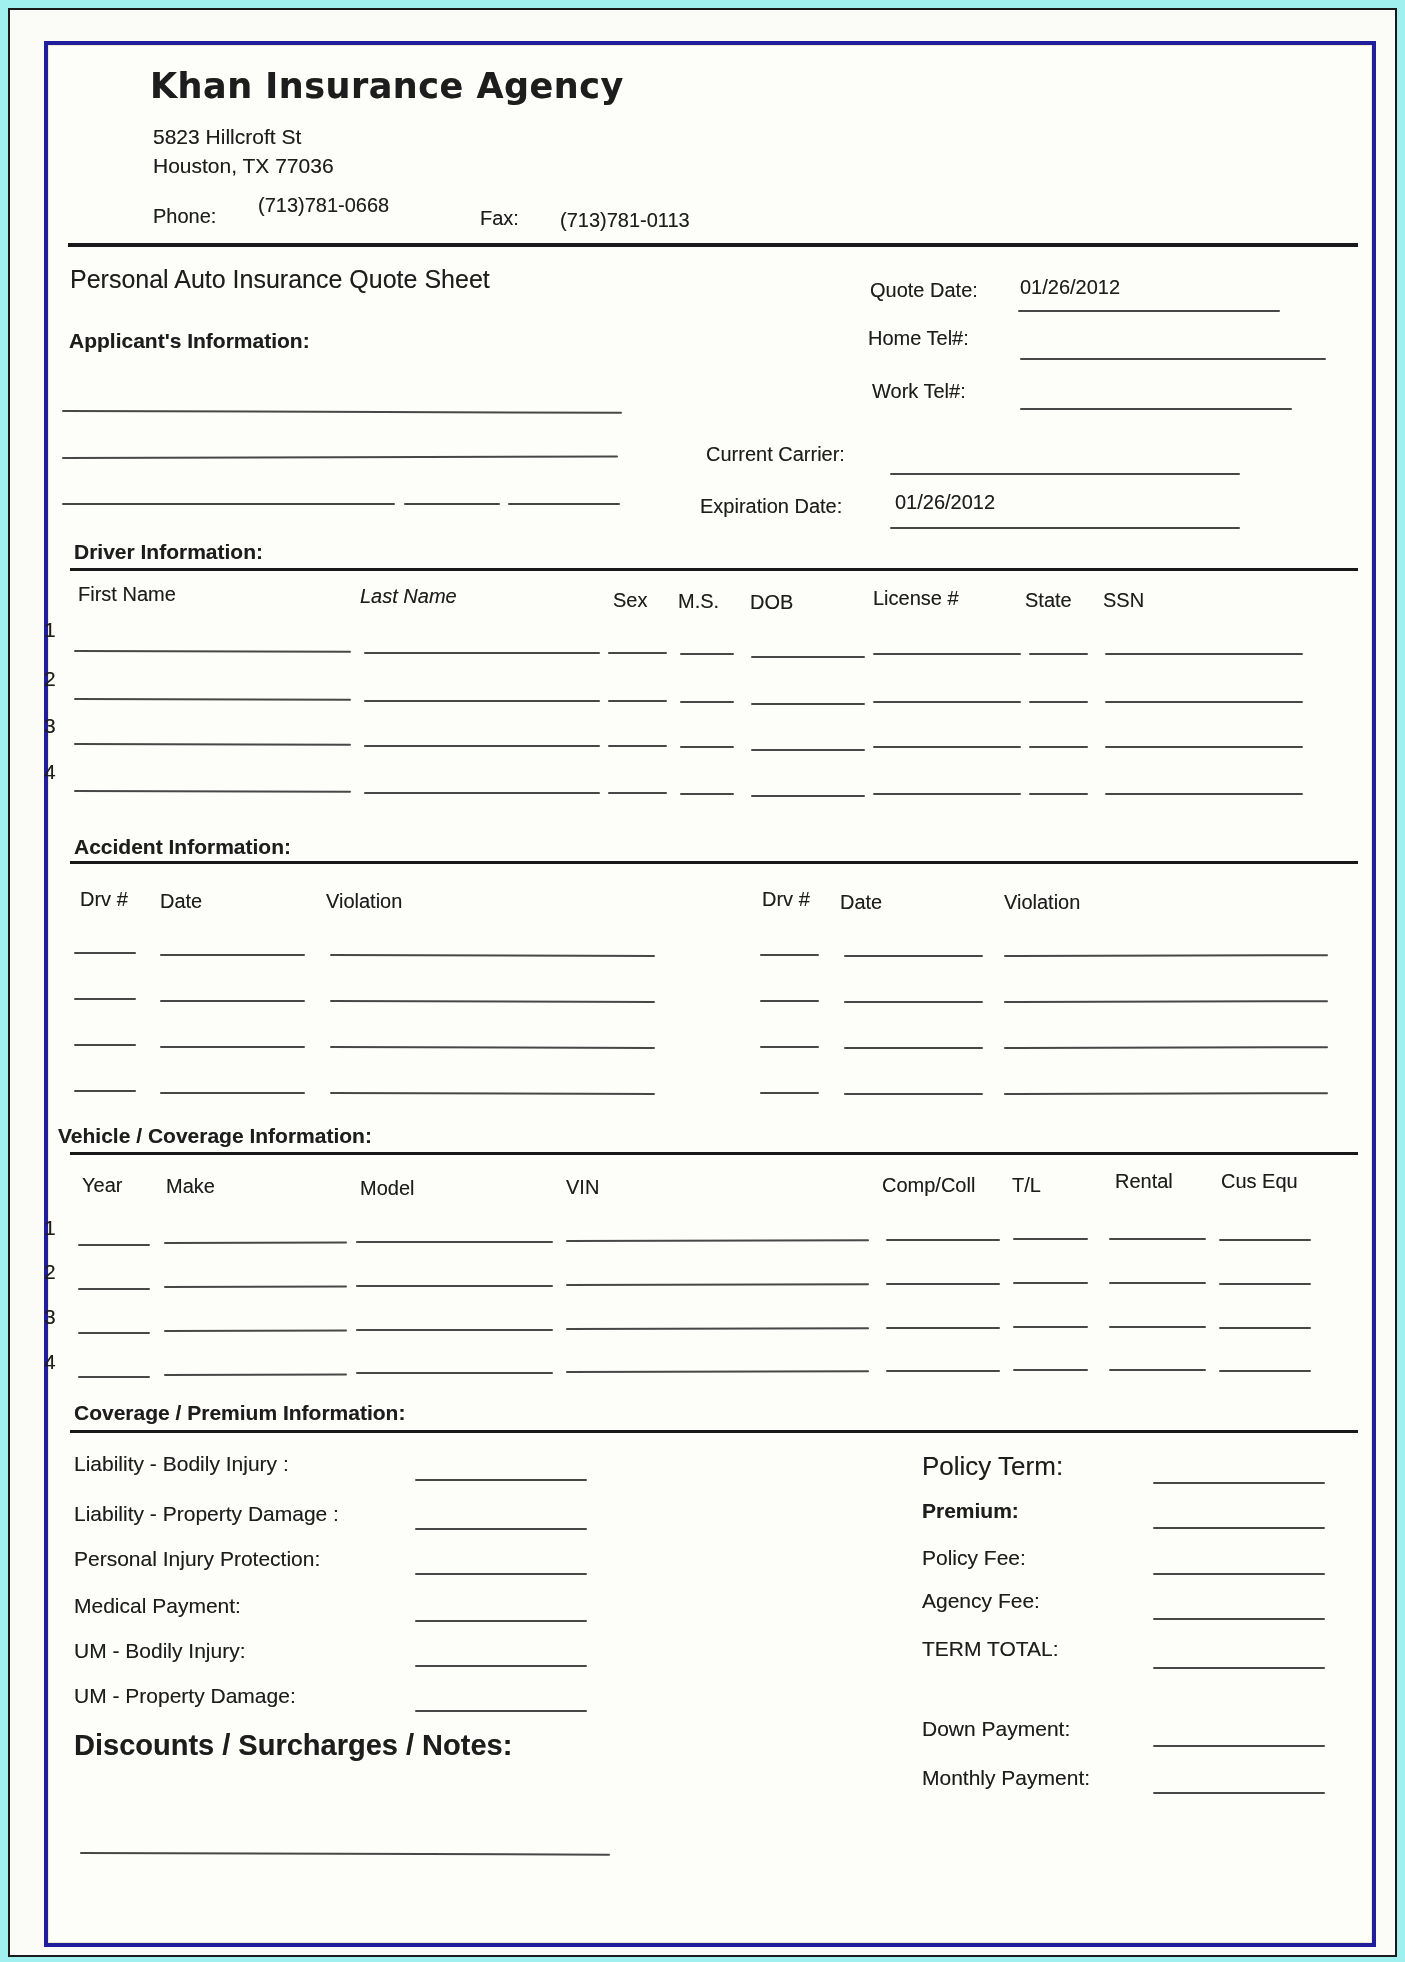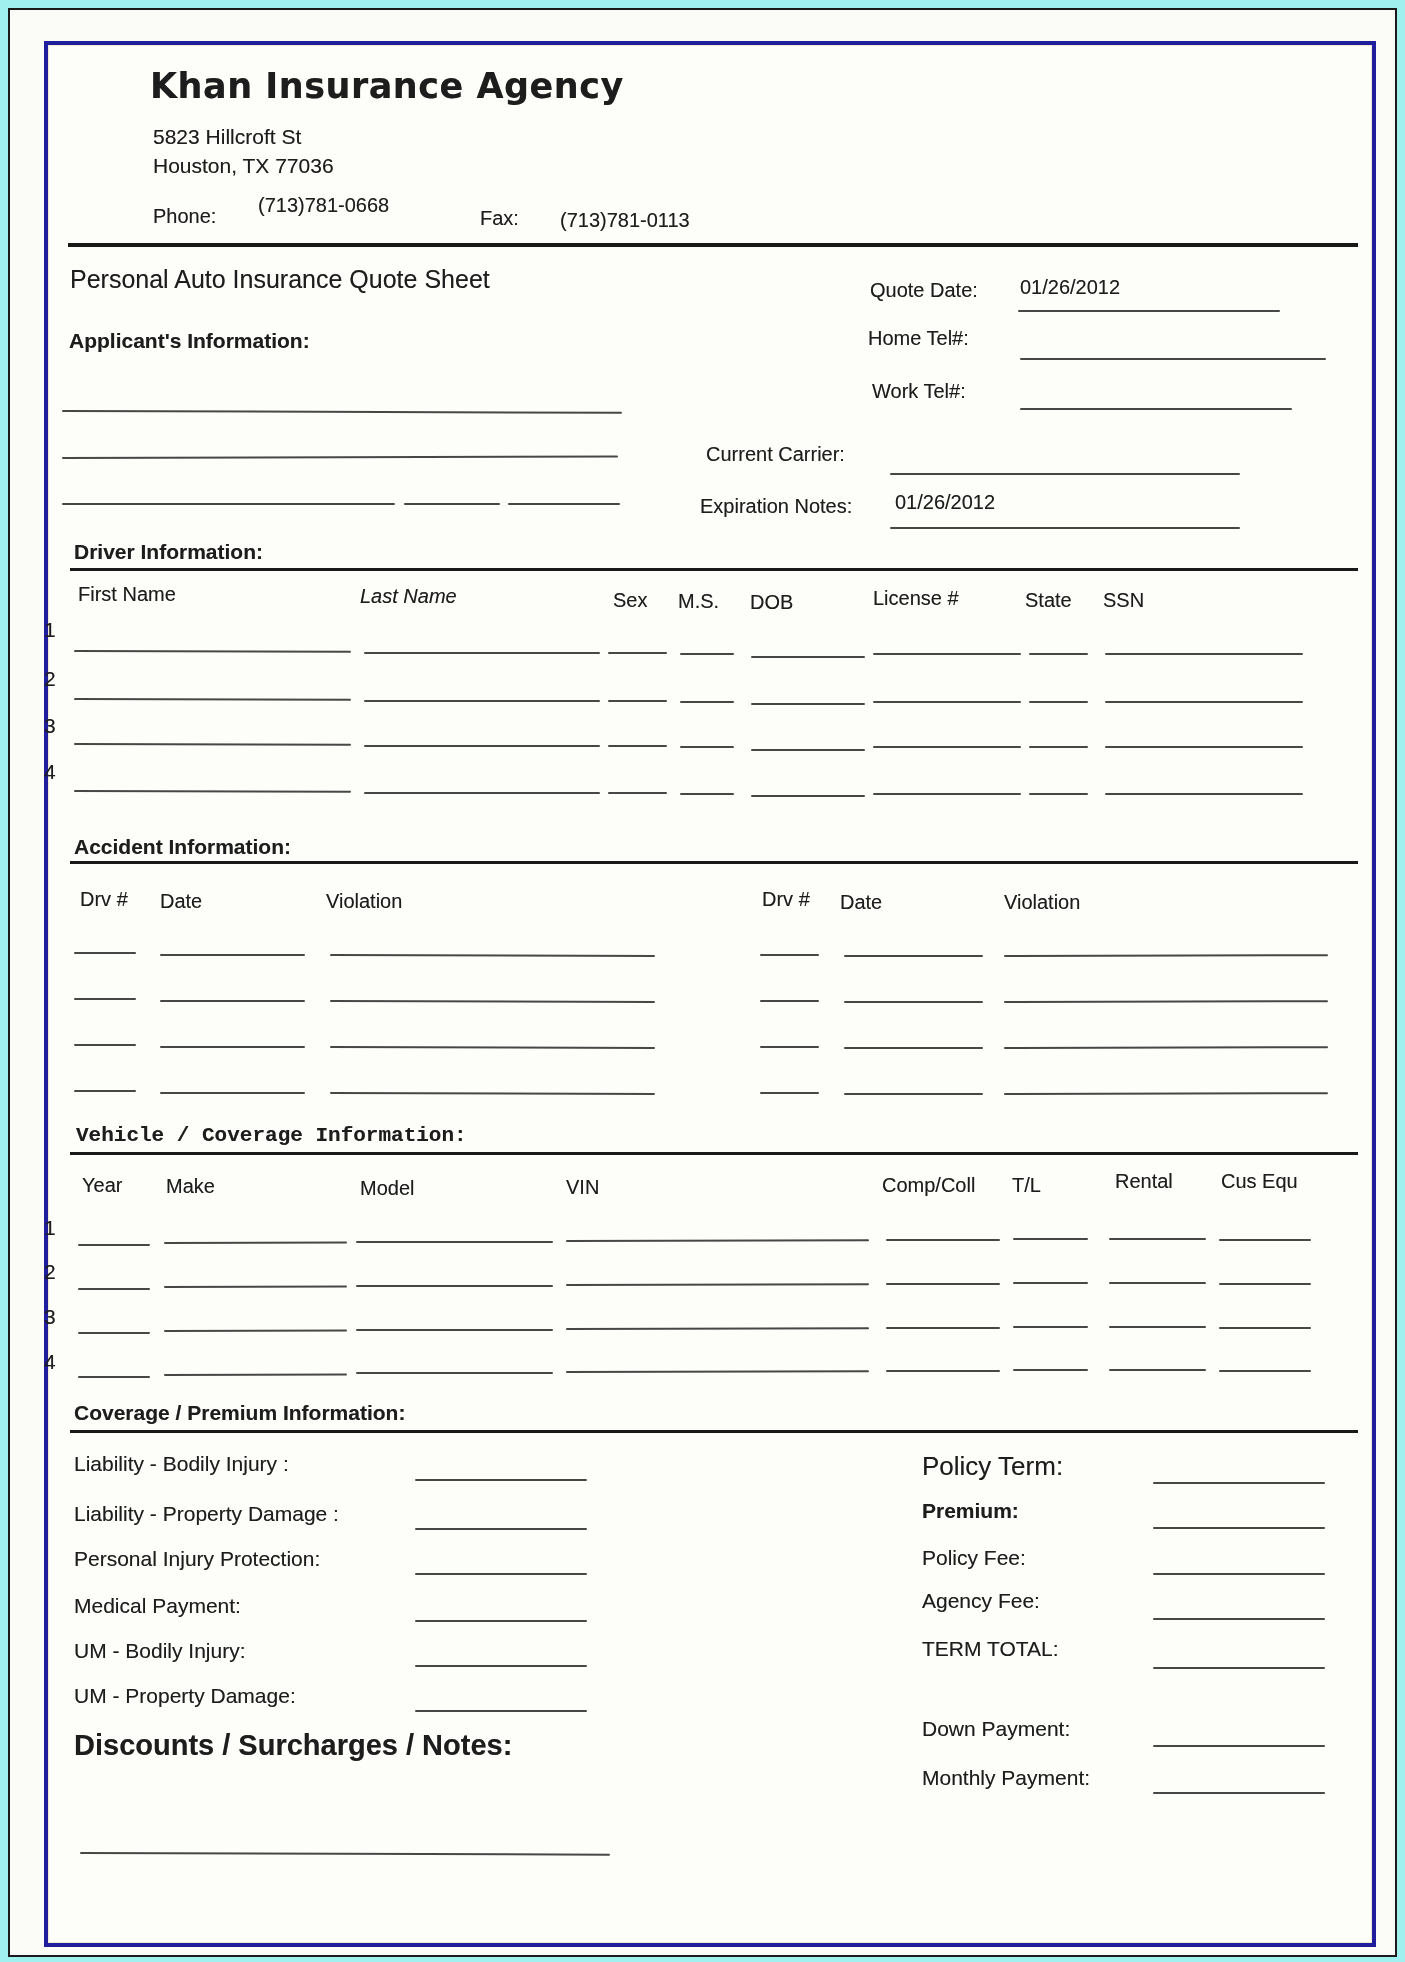--- a/index.html
+++ b/index.html
@@ -61,21 +61,21 @@
 
 <div class="abs h2" style="left:69px;top:329px;">Applicant's Information:</div>
 <div class="line t1" style="left:62px;top:410px;width:560px;"></div>
 <div class="line t2" style="left:62px;top:457px;width:556px;"></div>
 <div class="line" style="left:62px;top:503px;width:333px;"></div>
 <div class="line" style="left:404px;top:503px;width:96px;"></div>
 <div class="line" style="left:508px;top:503px;width:112px;"></div>
 
 <div class="abs lbl" style="left:706px;top:443px;">Current Carrier:</div>
 <div class="line" style="left:890px;top:473px;width:350px;"></div>
-<div class="abs lbl" style="left:700px;top:495px;">Expiration Notes:</div>
+<div class="abs lbl" style="left:700px;top:495px;">Expiration Date:</div>
 <div class="abs lbl" style="left:895px;top:491px;">01/26/2012</div>
 <div class="line" style="left:890px;top:527px;width:350px;"></div>
 
 <div class="abs h2" style="left:74px;top:540px;">Driver Information:</div>
 <div class="rule" style="left:70px;top:568px;width:1288px;"></div>
 
 <div class="abs lbl" style="left:78px;top:583px;">First Name</div>
 <div class="abs lbl" style="left:360px;top:585px;font-style:italic;">Last Name</div>
 <div class="abs lbl" style="left:613px;top:589px;">Sex</div>
 <div class="abs lbl" style="left:678px;top:590px;">M.S.</div>
@@ -155,21 +155,21 @@
 <div class="line" style="left:844px;top:1047px;width:139px;"></div>
 <div class="line t2" style="left:1004px;top:1047px;width:324px;"></div>
 
 <div class="line" style="left:74px;top:1090px;width:62px;"></div>
 <div class="line" style="left:160px;top:1092px;width:145px;"></div>
 <div class="line t1" style="left:330px;top:1092px;width:325px;"></div>
 <div class="line" style="left:760px;top:1092px;width:59px;"></div>
 <div class="line" style="left:844px;top:1093px;width:139px;"></div>
 <div class="line t2" style="left:1004px;top:1093px;width:324px;"></div>
 
-<div class="abs h2" style="left:76px;top:1124px;font-family:Liberation Mono, monospace;">Vehicle / Coverage Information:</div>
+<div class="abs h2" style="left:58px;top:1124px;">Vehicle / Coverage Information:</div>
 <div class="rule" style="left:70px;top:1152px;width:1288px;"></div>
 
 <div class="abs lbl" style="left:82px;top:1174px;">Year</div>
 <div class="abs lbl" style="left:166px;top:1175px;">Make</div>
 <div class="abs lbl" style="left:360px;top:1177px;">Model</div>
 <div class="abs lbl" style="left:566px;top:1176px;">VIN</div>
 <div class="abs lbl" style="left:882px;top:1174px;">Comp/Coll</div>
 <div class="abs lbl" style="left:1012px;top:1174px;">T/L</div>
 <div class="abs lbl" style="left:1115px;top:1170px;">Rental</div>
 <div class="abs lbl" style="left:1221px;top:1170px;">Cus Equ</div>

